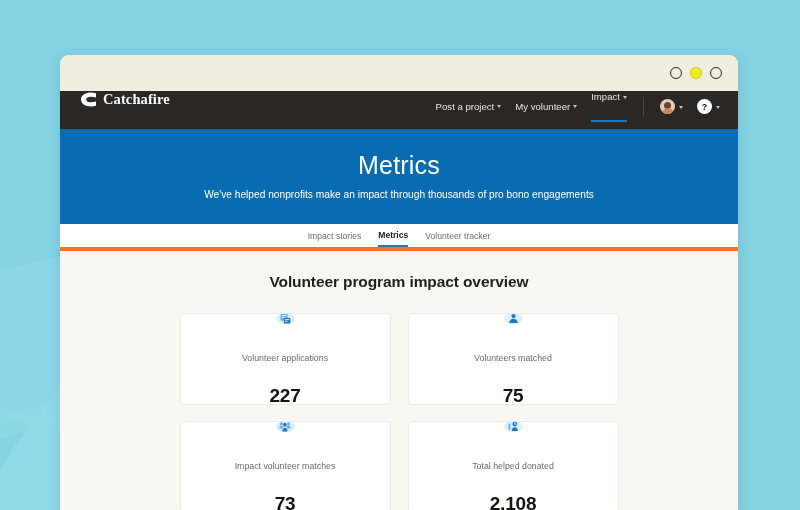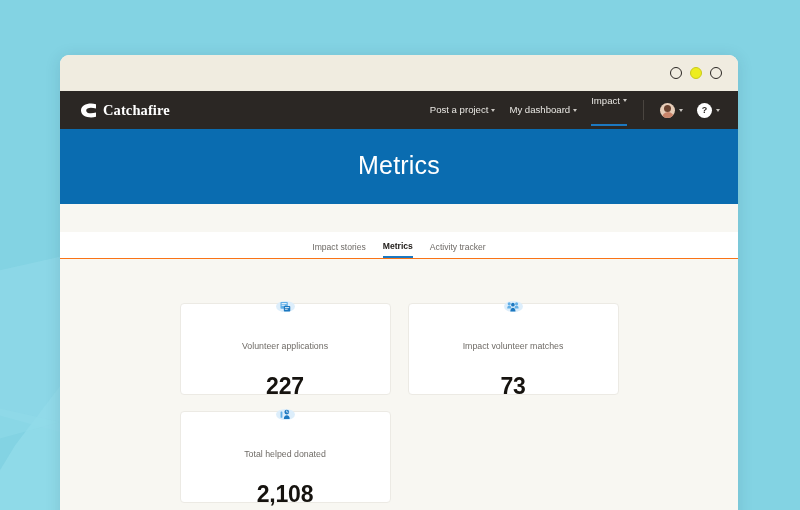--- a/index.html
+++ b/index.html
@@ -66,21 +66,21 @@
     border: 1.4px solid #2b2723;
     background: transparent;
   }
   .dot.filled { background: #eded1f; border-color: #c9c91b; }
 
   
   .navbar {
     height: 38px;
     background: #2b2724;
     display: flex;
-    align-items: center;
+    align-items: flex-start;
     padding: 0 18px 0 20px;
   }
   .brand { display: flex; align-items: center; gap: 6px; }
   .brand-mark { display: block; }
   .brand-text {
     color: #ffffff;
     font-family: "Liberation Serif", serif;
     font-size: 14.5px;
     font-weight: 700;
     letter-spacing: .1px;
@@ -156,22 +156,21 @@
   }
 
   
   .tabbar {
     background: #ffffff;
     height: 27px;
     display: flex;
     align-items: flex-end;
     justify-content: center;
     gap: 17px;
-    border-bottom: 1px solid #f97316;
-    margin-top: 28px;
+    border-bottom: 4px solid #f97316;
   }
   .tab {
     font-size: 8.6px;
     color: #6e6a66;
     padding-bottom: 6px;
     cursor: pointer;
     white-space: nowrap;
   }
   .tab.active {
     color: #24201d;
@@ -218,21 +217,21 @@
     background: #ddeefb;
     display: flex; align-items: center; justify-content: center;
     margin-bottom: 9px;
   }
   .card-label {
     font-size: 8.8px;
     color: #6f6b66;
     margin-bottom: 2px;
   }
   .card-value {
-    font-size: 23px;
+    font-size: 19px;
     font-weight: 700;
     color: #16130f;
     letter-spacing: -.2px;
   }
   .next-title {
     text-align: center;
     font-size: 15.5px;
     font-weight: 700;
     color: #211e1b;
     margin-top: 20px;
@@ -265,21 +264,21 @@
         </svg>
         <span class="brand-text">Catchafire</span>
       </div>
 
       <div class="nav-right">
         <div class="nav-link">
           <span>Post a project</span>
           <span class="chev"></span>
         </div>
         <div class="nav-link">
-          <span>My dashboard</span>
+          <span>My volunteer</span>
           <span class="chev"></span>
         </div>
         <div class="nav-link active">
           <span>Impact</span>
           <span class="chev"></span>
         </div>
 
         <div class="nav-div"></div>
 
         <div class="avatar-wrap">
@@ -289,47 +288,59 @@
 
         <div class="help-wrap">
           <div class="help-btn">?</div>
           <span class="chev"></span>
         </div>
       </div>
     </div>
 
     <div class="hero">
       <div class="hero-title">Metrics</div>
+      <div class="hero-sub">We've helped nonprofits make an impact through thousands of pro bono engagements</div>
     </div>
 
     <div class="tabbar">
       <div class="tab">Impact stories</div>
       <div class="tab active">Metrics</div>
-      <div class="tab">Activity tracker</div>
+      <div class="tab">Volunteer tracker</div>
     </div>
 
     <div class="main">
+      <div class="section-title">Volunteer program impact overview</div>
 
       <div class="cards">
 
         <div class="card">
           <div class="badge">
             <svg width="11" height="11" viewBox="0 0 12 12">
               <rect x="0.5" y="1" width="8" height="7.5" rx="0.8" fill="#63afe6"></rect>
               <rect x="1.8" y="2.4" width="5.4" height="1" fill="#ffffff"></rect>
               <rect x="1.8" y="4.2" width="3.4" height="0.9" fill="#ffffff"></rect>
               <rect x="4.2" y="5.4" width="7" height="6" rx="0.8" fill="#1c78c0"></rect>
               <rect x="5.4" y="6.8" width="4.6" height="0.9" fill="#ffffff"></rect>
               <rect x="5.4" y="8.5" width="3" height="0.9" fill="#ffffff"></rect>
             </svg>
           </div>
           <div class="card-label">Volunteer applications</div>
           <div class="card-value">227</div>
         </div>
 
+        <div class="card">
+          <div class="badge">
+            <svg width="11" height="11" viewBox="0 0 12 12">
+              <circle cx="6" cy="3.4" r="2.3" fill="#1c78c0"></circle>
+              <path d="M1.4 11 C1.4 7.9 3.5 6.3 6 6.3 C8.5 6.3 10.6 7.9 10.6 11 Z" fill="#1c78c0"></path>
+            </svg>
+          </div>
+          <div class="card-label">Volunteers matched</div>
+          <div class="card-value">75</div>
+        </div>
 
         <div class="card">
           <div class="badge">
             <svg width="12" height="11" viewBox="0 0 13 12">
               <circle cx="2.4" cy="3" r="1.7" fill="#63afe6"></circle>
               <path d="M0.2 8.2 C0.2 6 1.2 5 2.4 5 C3.6 5 4.6 6 4.6 8.2 Z" fill="#63afe6"></path>
               <circle cx="10.4" cy="3" r="1.7" fill="#63afe6"></circle>
               <path d="M8.2 8.2 C8.2 6 9.2 5 10.4 5 C11.6 5 12.6 6 12.6 8.2 Z" fill="#63afe6"></path>
               <circle cx="6.4" cy="4" r="2" fill="#1c78c0"></circle>
               <path d="M3.6 11.4 C3.6 8.6 4.9 7.3 6.4 7.3 C7.9 7.3 9.2 8.6 9.2 11.4 Z" fill="#1c78c0"></path>

